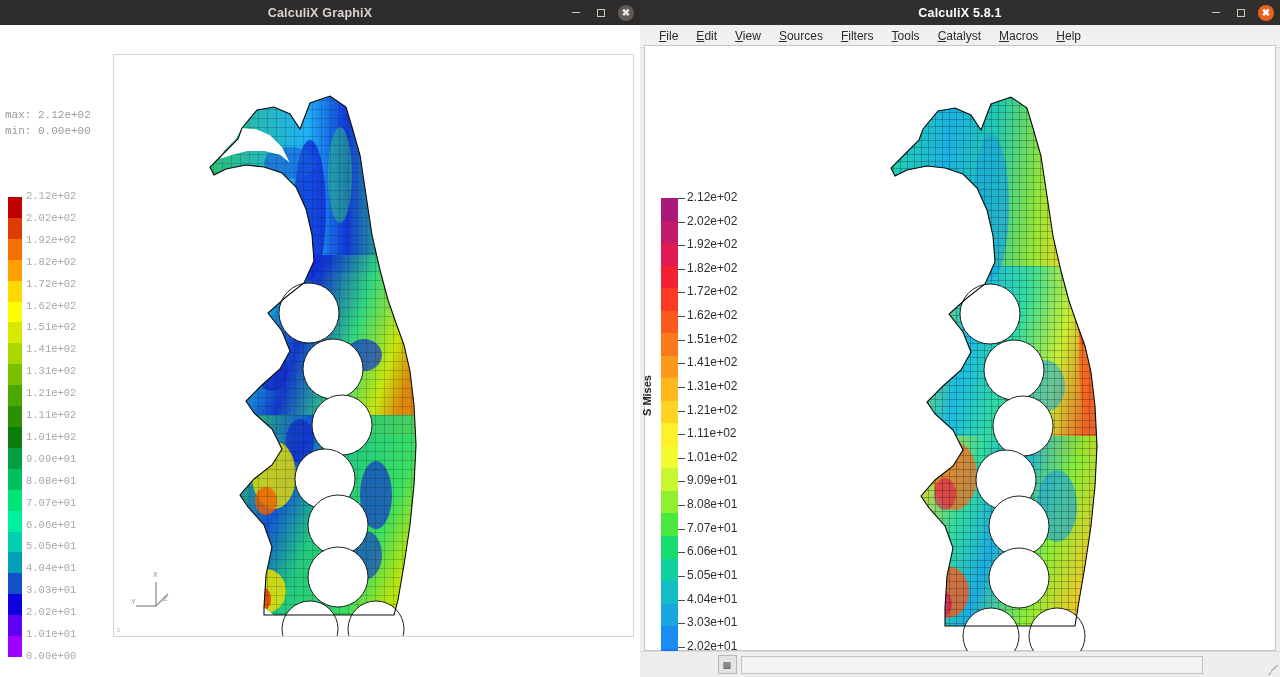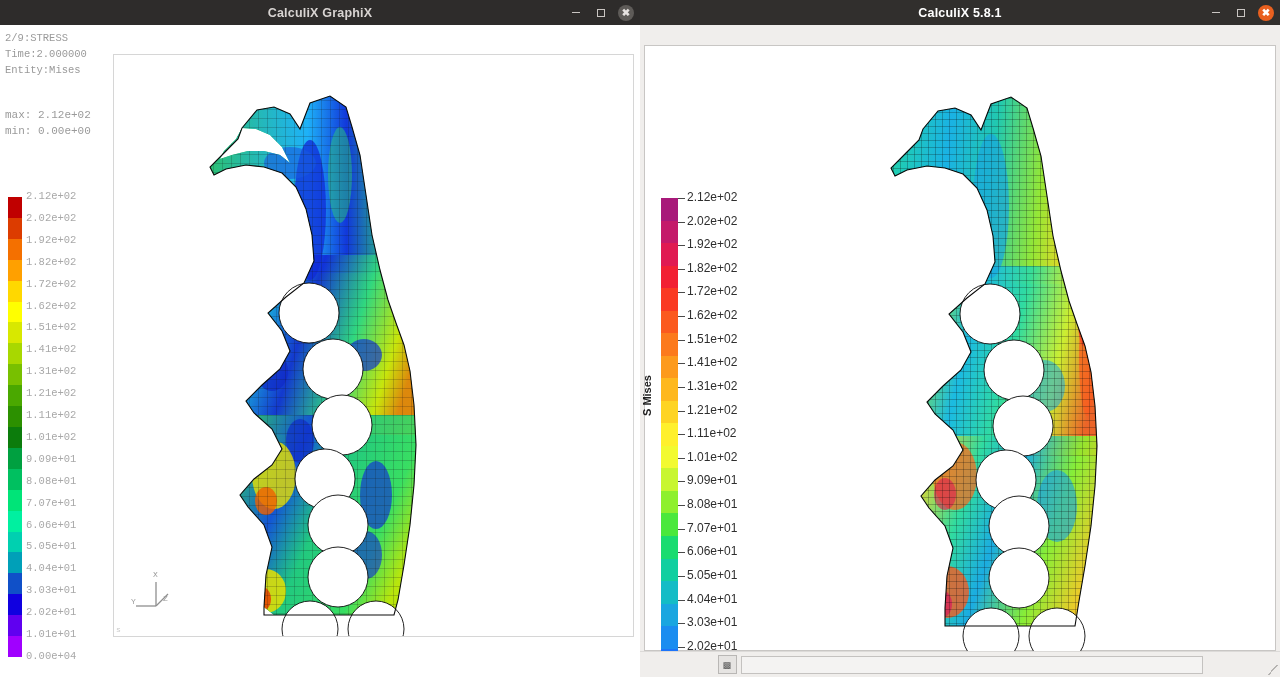--- a/index.html
+++ b/index.html
@@ -95,23 +95,20 @@
           </div>
         <div class="wbtn max">
             <span class="sq"></span>
           </div>
         <div class="wbtn close-inactive">✖</div>
       </div>
     </div>
 
     <div class="body">
 
-      <div class="cgx-info">2/9:STRESS
-Time:2.000000
-Entity:Mises</div>
       <div class="cgx-minmax">max: 2.12e+02
 min: 0.00e+00</div>
 
       <div class="cgx-bar" id="cgx-bar">
           <div class="sw" style="height: 20.9091px; background: rgb(192, 0, 0);"></div>
           <div class="sw" style="height: 20.9091px; background: rgb(220, 60, 0);"></div>
           <div class="sw" style="height: 20.9091px; background: rgb(244, 112, 0);"></div>
           <div class="sw" style="height: 20.9091px; background: rgb(255, 160, 0);"></div>
           <div class="sw" style="height: 20.9091px; background: rgb(255, 216, 0);"></div>
           <div class="sw" style="height: 20.9091px; background: rgb(255, 255, 0);"></div>
@@ -147,21 +144,21 @@
           <div style="top: 240.952px;">1.01e+02</div>
           <div style="top: 262.857px;">9.09e+01</div>
           <div style="top: 284.762px;">8.08e+01</div>
           <div style="top: 306.667px;">7.07e+01</div>
           <div style="top: 328.571px;">6.06e+01</div>
           <div style="top: 350.476px;">5.05e+01</div>
           <div style="top: 372.381px;">4.04e+01</div>
           <div style="top: 394.286px;">3.03e+01</div>
           <div style="top: 416.19px;">2.02e+01</div>
           <div style="top: 438.095px;">1.01e+01</div>
-          <div style="top: 460px;">0.00e+04</div>
+          <div style="top: 460px;">0.00e+00</div>
         </div>
 
       <div class="cgx-viewport">
         <svg class="mesh" width="519" height="581" viewBox="0 0 519 581">
           <defs>
             <linearGradient id="cg1" x1="0" y1="0" x2="1" y2="0">
               <stop offset="0" stop-color="#2cc06c"></stop>
                 <stop offset="0.45" stop-color="#1db0ff"></stop>
               <stop offset="0.62" stop-color="#1030e0"></stop>
                 <stop offset="0.82" stop-color="#2cd070"></stop>
@@ -268,20 +265,31 @@
         <div class="wbtn min">
             <span class="dash"></span>
           </div>
         <div class="wbtn max">
             <span class="sq"></span>
           </div>
         <div class="wbtn close-active">✖</div>
       </div>
     </div>
 
+    <div class="menubar" id="pv-menubar">
+        <div class="menuitem"><u>F</u>ile</div>
+        <div class="menuitem"><u>E</u>dit</div>
+        <div class="menuitem"><u>V</u>iew</div>
+        <div class="menuitem"><u>S</u>ources</div>
+        <div class="menuitem"><u>F</u>ilters</div>
+        <div class="menuitem"><u>T</u>ools</div>
+        <div class="menuitem"><u>C</u>atalyst</div>
+        <div class="menuitem"><u>M</u>acros</div>
+        <div class="menuitem"><u>H</u>elp</div>
+      </div>
 
     <div class="viewport">
 
       <div class="pv-bar" id="pv-bar">
           <div class="sw" style="height: 22.5455px; background: rgb(168, 25, 122);"></div>
           <div class="sw" style="height: 22.5455px; background: rgb(196, 26, 106);"></div>
           <div class="sw" style="height: 22.5455px; background: rgb(224, 26, 82);"></div>
           <div class="sw" style="height: 22.5455px; background: rgb(242, 32, 51);"></div>
           <div class="sw" style="height: 22.5455px; background: rgb(250, 58, 34);"></div>
           <div class="sw" style="height: 22.5455px; background: rgb(251, 90, 30);"></div>

